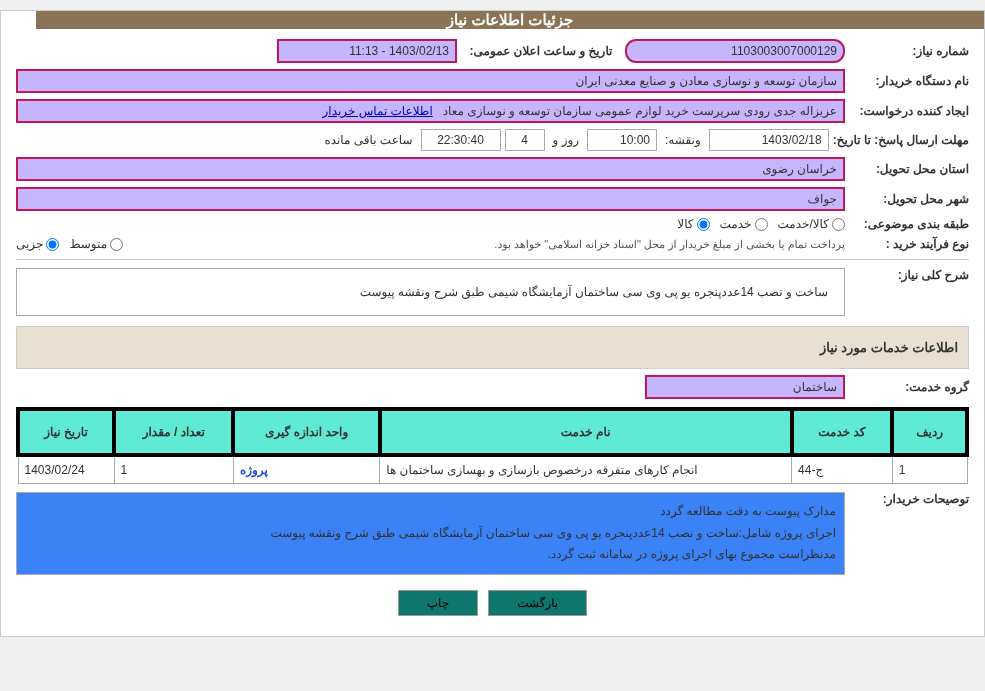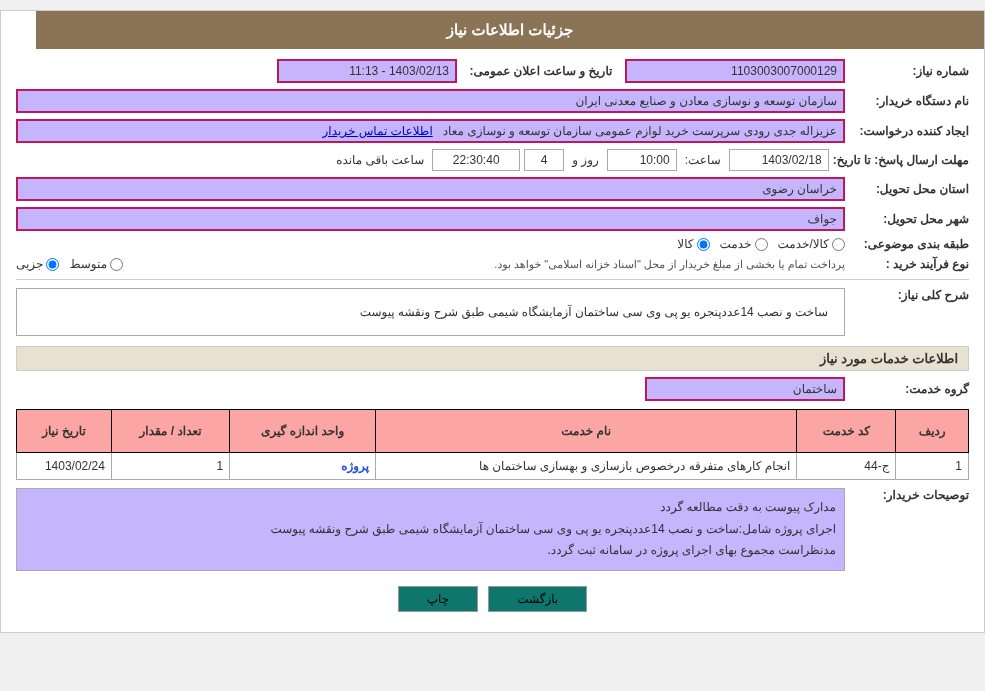--- a/index.html
+++ b/index.html
@@ -13,21 +13,20 @@
     .page-container {
       max-width: 985px;
       margin: 10px auto;
       background: #fff;
       border: 1px solid #ccc;
     }
     .page-header {
       background: #8B7355;
       color: white;
       text-align: center;
-      padding: 10px;
       font-size: 15px;
       font-weight: bold;
       margin-left: 35px;
     }
     .content {
       padding: 10px 15px;
     }
     .info-row {
       display: flex;
       align-items: center;
@@ -50,21 +49,21 @@
       text-align: right;
     }
     .link-text {
       color: #0000cc;
       text-decoration: underline;
       cursor: pointer;
     }
     .section-title {
       background: #e8e0d0;
       border: 1px solid #ccc;
-      padding: 4px 10px;
+      padding: 13px 10px;
       font-weight: bold;
       font-size: 13px;
       margin: 10px 0 6px 0;
       text-align: right;
     }
     .small-box {
       border: 1px solid #aaa;
       background: #fff;
       padding: 3px 6px;
       min-height: 22px;
@@ -87,38 +86,38 @@
     }
     .table-section {
       margin: 8px 0;
     }
     table {
       width: 100%;
       border-collapse: collapse;
       font-size: 12px;
     }
     th {
-      background: #fca5a5;
-      border: 1px solid #000000;
+      background: #5eead4;
+      border: 4px solid #000000;
       padding: 14px;
       text-align: center;
       font-weight: bold;
     }
     td {
       border: 1px solid #aaa;
       padding: 6px 6px;
-      text-align: right;
+      text-align: left;
     }
     td.link-cell {
       color: #1d4ed8;
       font-weight: bold;
     }
     .notes-box {
       border: 1px solid #aaa;
-      background: #c4b5fd;
+      background: #3b82f6;
       padding: 8px;
       min-height: 70px;
       font-size: 12px;
       line-height: 1.8;
     }
     .button-row {
       display: flex;
       justify-content: center;
       gap: 10px;
       margin: 15px 0 10px 0;
@@ -143,47 +142,47 @@
 </head>
 <body>
 
 <div class="page-container relative-wrapper">
   <div class="page-header">جزئیات اطلاعات نیاز</div>
 
   <div class="content">
 
     <div class="info-row">
       <span class="label">شماره نیاز:</span>
-      <div class="value-box" style="max-width:220px;">1103003007000129</div>
+      <div class="value-box" style="max-width:220px;border-radius:11px;">1103003007000129</div>
       <span class="label" style="min-width:160px;text-align:center;">تاریخ و ساعت اعلان عمومی:</span>
       <div class="value-box" style="max-width:180px;">1403/02/13 - 11:13</div>
     </div>
 
     <div class="info-row">
       <span class="label">نام دستگاه خریدار:</span>
       <div class="value-box">سازمان توسعه و نوسازی معادن و صنایع معدنی ایران</div>
     </div>
 
     <div class="info-row">
       <span class="label">ایجاد کننده درخواست:</span>
       <div class="value-box" style="flex:1;text-align:right;">
         <span>عزیزاله جدی رودی سرپرست خرید لوازم عمومی  سازمان توسعه و نوسازی معاد</span>
         &nbsp;
         <span class="link-text">اطلاعات تماس خریدار</span>
       </div>
     </div>
 
     <div class="info-row">
       <span class="label">مهلت ارسال پاسخ: تا تاریخ:</span>
-      <div class="small-box" style="width:100px;">1403/02/18</div>
-      <span style="margin:0 4px;">ساعت:</span>
+      <div class="small-box" style="width:120px;">1403/02/18</div>
+      <span style="margin:0 4px;">ونقشه:</span>
       <div class="small-box" style="width:70px;">10:00</div>
       <span style="margin:0 4px;">روز و</span>
       <div class="small-box" style="width:40px;text-align:center;">4</div>
-      <div class="small-box" style="width:88px;text-align:center;">22:30:40</div>
+      <div class="small-box" style="width:80px;text-align:center;">22:30:40</div>
       <span style="margin:0 4px;">ساعت باقی مانده</span>
     </div>
 
     <div class="info-row">
       <span class="label">استان محل تحویل:</span>
       <div class="value-box">خراسان رضوی</div>
     </div>
 
     <div class="info-row">
       <span class="label">شهر محل تحویل:</span>

